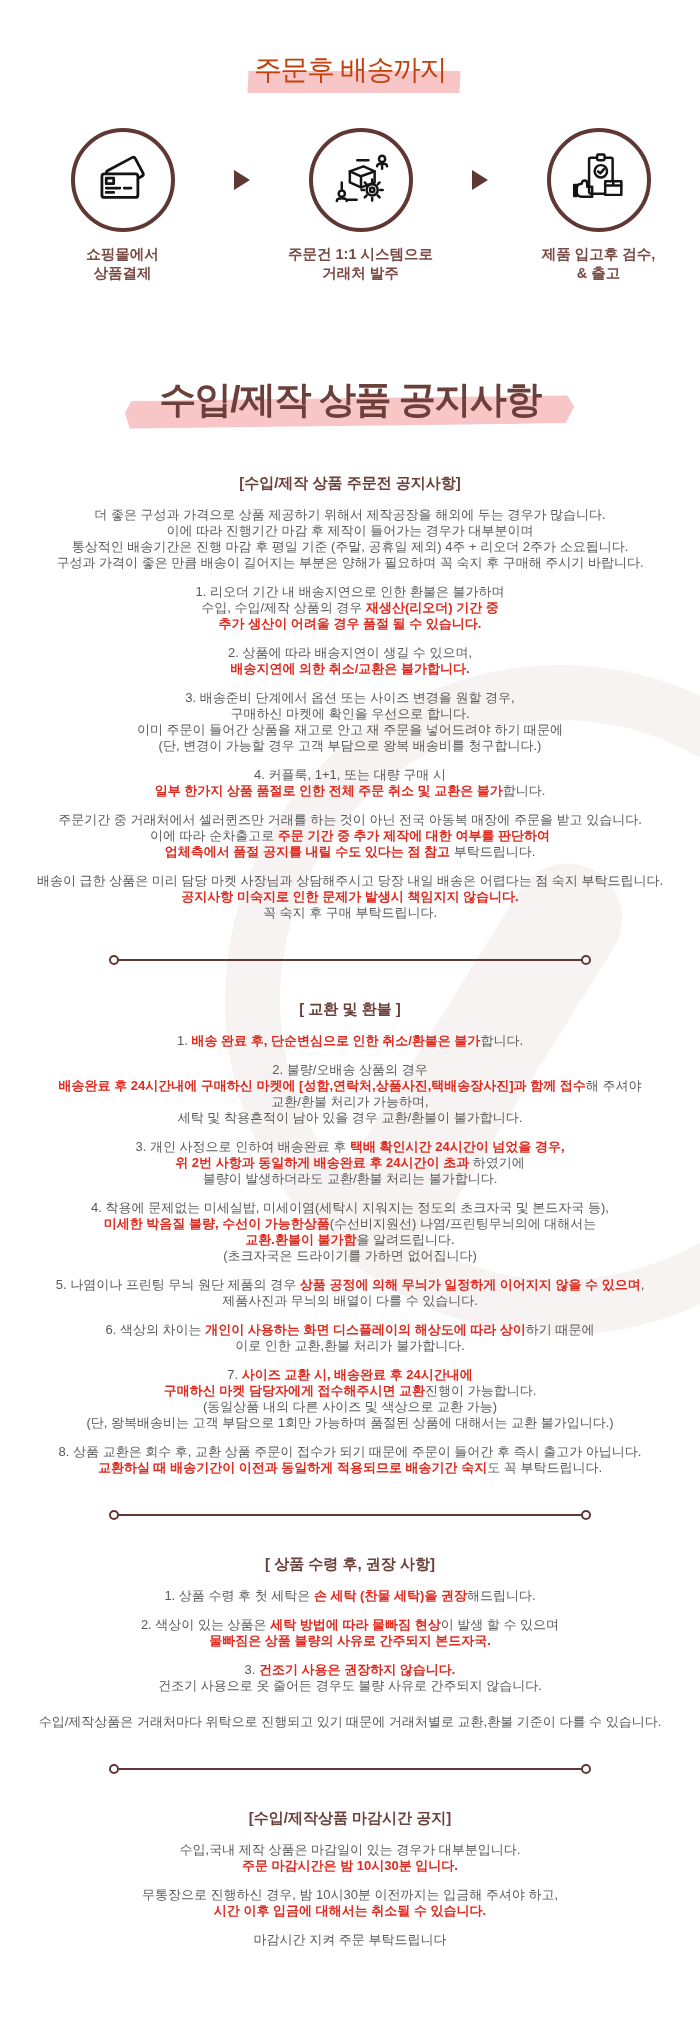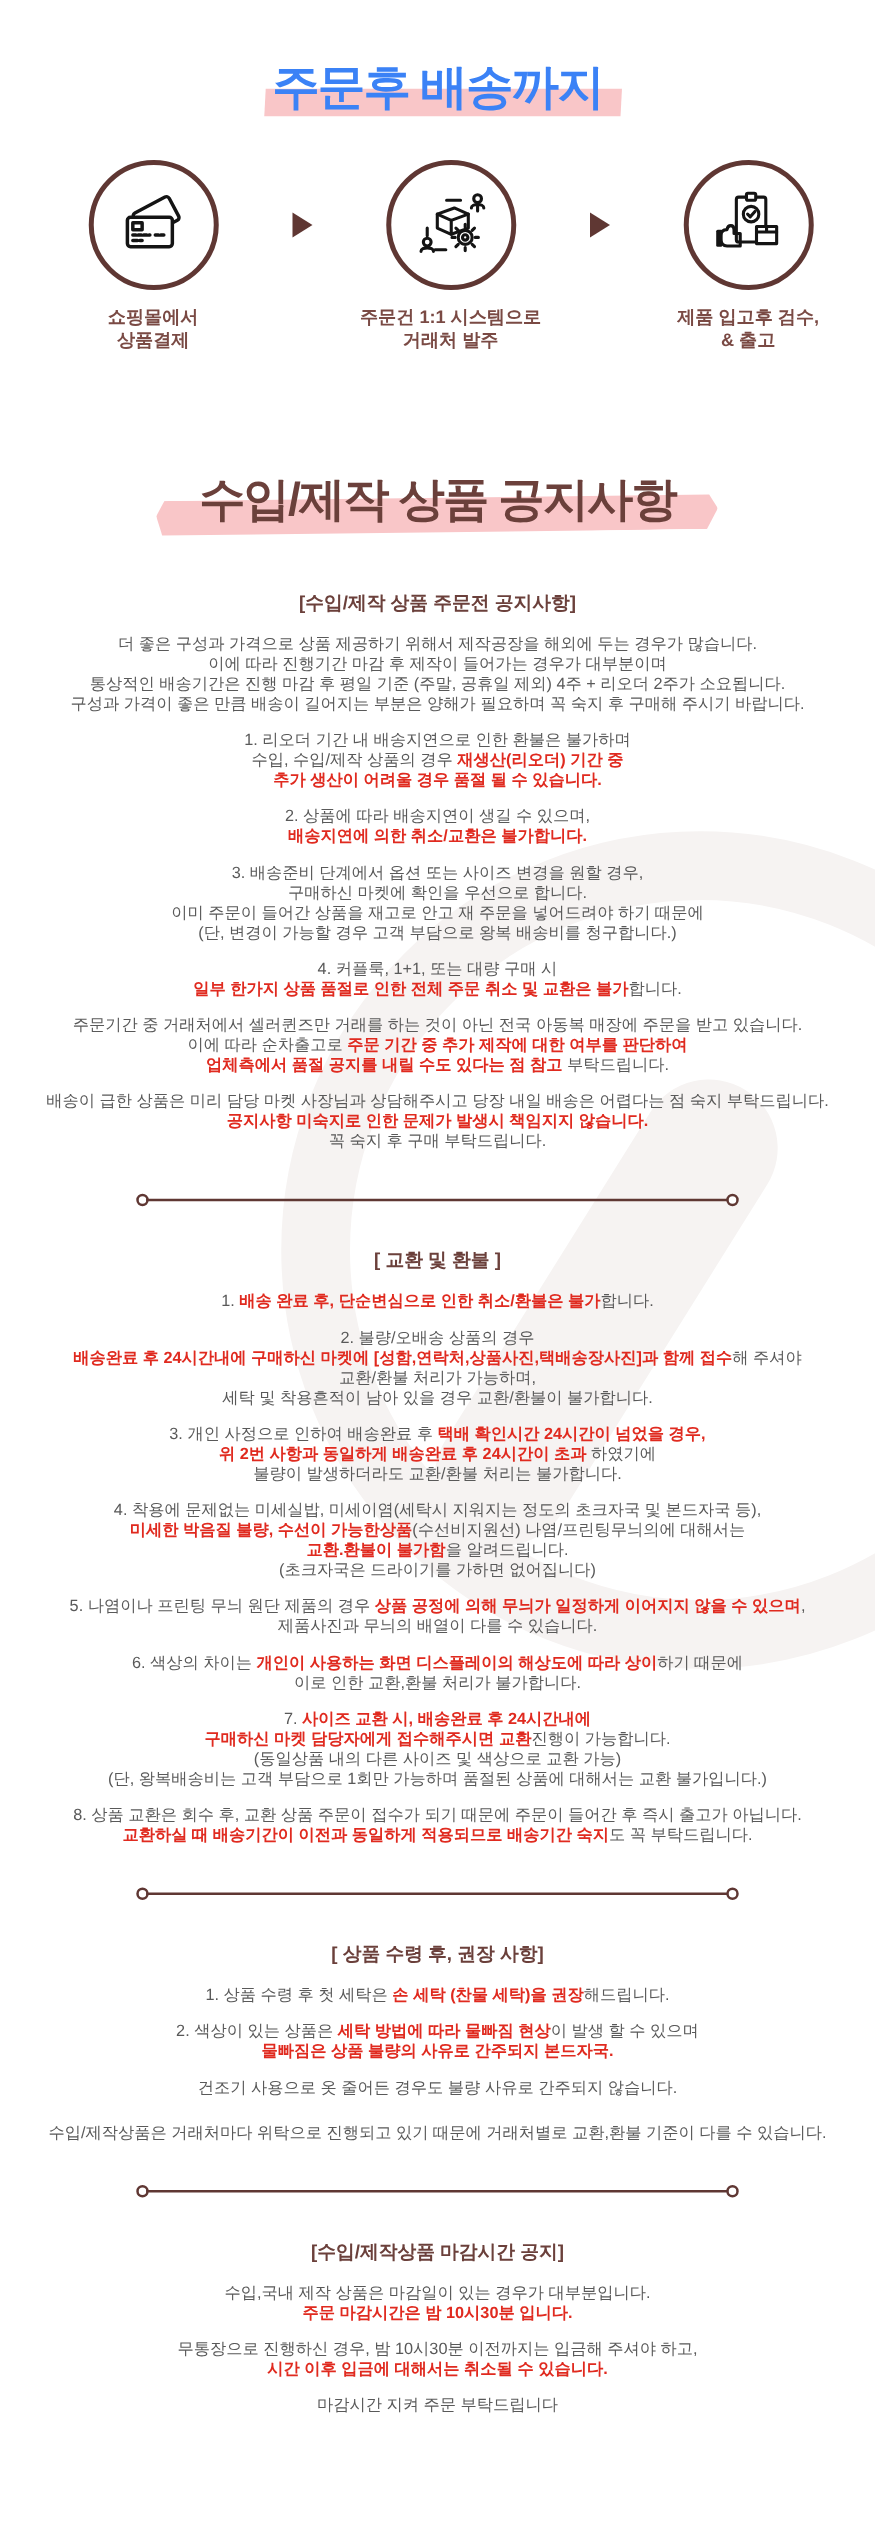--- a/index.html
+++ b/index.html
@@ -8,22 +8,22 @@
     background:#ffffff;
     font-family:"Liberation Sans","DejaVu Sans",sans-serif;
   }
   .wm{position:absolute;z-index:0;}
   .wm-ring{left:225px;top:665px;width:560px;height:560px;border:55px solid #f6f3f2;border-radius:50%;}
   .wm-swirl{left:430px;top:840px;width:110px;height:420px;background:#f6f3f2;border-radius:60px;transform:rotate(32deg);}
   .content{position:relative;z-index:1;text-align:center;}
 
   
   .hero{padding-top:46px;}
-  .big-title{display:inline-block;position:relative;margin:0;font-size:38px;line-height:48px;
-    font-weight:700;letter-spacing:-1.5px;color:#3b82f6;}
+  .big-title{display:inline-block;position:relative;margin:0;font-size:28px;line-height:48px;
+    font-weight:400;letter-spacing:-1.5px;color:#c2410c;}
   .big-title .txt{position:relative;z-index:1;}
   .hl1{position:absolute;left:-6px;right:-14px;bottom:1px;height:22px;background:#f9c6c8;z-index:0;transform:skew(-3deg);}
   .title2-wrap{margin-top:94px;}
   .big-title2{display:inline-block;position:relative;margin:0;font-size:37px;line-height:46px;
     font-weight:800;letter-spacing:-1.5px;color:#6b403b;}
   .hl2{position:absolute;left:-34px;right:-34px;bottom:-4px;height:30px;background:#f9c6c8;z-index:0;
     transform:rotate(-1deg);
     clip-path:polygon(1.5% 0,98.5% 8%,100% 45%,98% 100%,1% 92%,0 40%);}
 
   
@@ -231,20 +231,21 @@
       <section>
         <h3 class="sec-header">[ 상품 수령 후, 권장 사항]</h3>
         <div class="block">
           <div class="line"><span>1. 상품 수령 후 첫 세탁은 </span><span class="red">손 세탁 (찬물 세탁)을 권장</span><span>해드립니다.</span></div>
         </div>
         <div class="block">
           <div class="line"><span>2. 색상이 있는 상품은 </span><span class="red">세탁 방법에 따라 물빠짐 현상</span><span>이 발생 할 수 있으며</span></div>
           <div class="line"><span class="red">물빠짐은 상품 불량의 사유로 간주되지 본드자국.</span></div>
         </div>
         <div class="block">
+          <div class="line"><span>3. </span><span class="red">건조기 사용은 권장하지 않습니다.</span></div>
           <div class="line"><span>건조기 사용으로 옷 줄어든 경우도 불량 사유로 간주되지 않습니다.</span></div>
         </div>
         <div class="block gap-lg">
           <div class="line"><span>수입/제작상품은 거래처마다 위탁으로 진행되고 있기 때문에 거래처별로 교환,환불 기준이 다를 수 있습니다.</span></div>
         </div>
       </section>
       <div class="divider">
         <span class="ring l"></span>
         <span class="rule"></span>
         <span class="ring r"></span>

